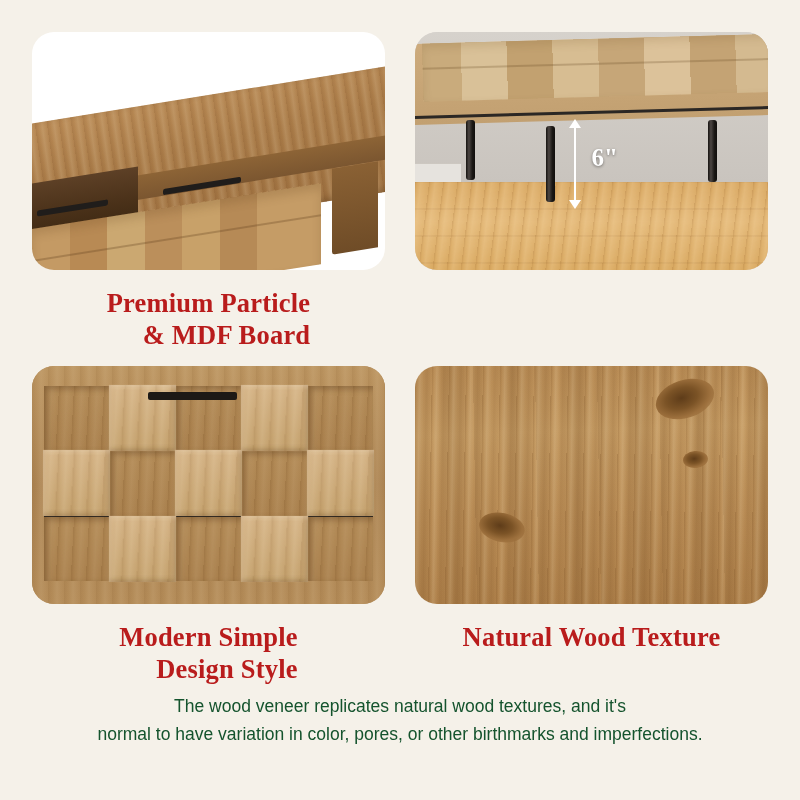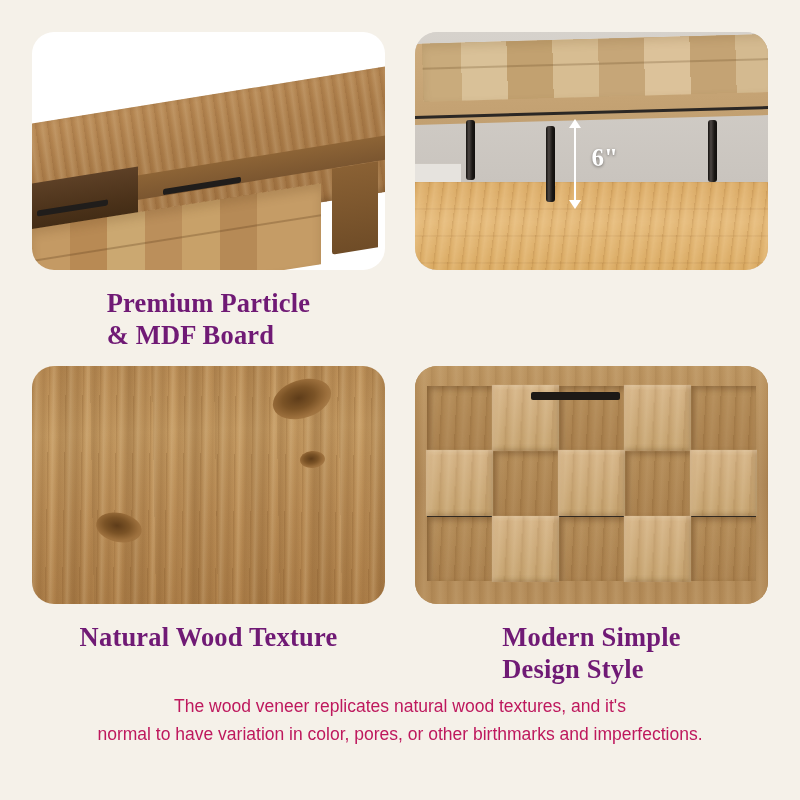--- a/index.html
+++ b/index.html
@@ -48,26 +48,26 @@
     position: relative;
     width: 100%;
     height: 238px;
     border-radius: 22px;
     overflow: hidden;
     background: #ffffff;
   }
 
   .caption {
     margin-top: 17px;
-    text-align: left;
+    text-align: right;
     font-family: "Liberation Serif", "DejaVu Serif", serif;
     font-weight: bold;
     font-size: 26.5px;
     line-height: 1.22;
-    color: #701a75;
+    color: #b91c1c;
     letter-spacing: 0.2px;
     white-space: pre-line;
   }
 
   
   .p1 { background: #ffffff; }
 
   
   .p1-top {
     position: absolute;
@@ -382,21 +382,21 @@
   .disclaimer {
     position: absolute;
     left: 0;
     top: 692px;
     width: 800px;
     padding: 0 26px;
     text-align: center;
     font-family: "Liberation Sans", sans-serif;
     font-size: 17.5px;
     line-height: 1.62;
-    color: #be185d;
+    color: #14532d;
     white-space: pre-line;
   }
 </style>
 </head>
 <body>
 
 <div class="infographic">
 
   <div class="cards">
 
@@ -425,54 +425,54 @@
         <div class="p2-base-line"></div>
         <div class="p2-leg l1"></div>
         <div class="p2-leg l2"></div>
         <div class="p2-leg l3"></div>
         <div class="p2-dim"></div>
         <div class="p2-dim-label">6"</div>
       </div>
     </div>
 
     <div class="card">
+      <div class="photo p3">
+        <div class="p3-frame"></div>
+        <div class="p3-grid">
+          <div class="p3-tile down"></div>
+          <div class="p3-tile up"></div>
+          <div class="p3-tile down"></div>
+          <div class="p3-tile up"></div>
+          <div class="p3-tile down"></div>
+
+          <div class="p3-tile up"></div>
+          <div class="p3-tile down"></div>
+          <div class="p3-tile up"></div>
+          <div class="p3-tile down"></div>
+          <div class="p3-tile up"></div>
+
+          <div class="p3-tile down"></div>
+          <div class="p3-tile up"></div>
+          <div class="p3-tile down"></div>
+          <div class="p3-tile up"></div>
+          <div class="p3-tile down"></div>
+        </div>
+        <div class="p3-handle"></div>
+      </div>
+      <div class="caption">Modern Simple
+Design Style</div>
+    </div>
+
+    <div class="card">
       <div class="photo p4">
         <div class="p4-knot k1"></div>
         <div class="p4-knot k2"></div>
         <div class="p4-knot k3"></div>
       </div>
       <div class="caption">Natural Wood Texture</div>
     </div>
 
-    <div class="card">
-      <div class="photo p3">
-        <div class="p3-frame"></div>
-        <div class="p3-grid">
-          <div class="p3-tile down"></div>
-          <div class="p3-tile up"></div>
-          <div class="p3-tile down"></div>
-          <div class="p3-tile up"></div>
-          <div class="p3-tile down"></div>
-
-          <div class="p3-tile up"></div>
-          <div class="p3-tile down"></div>
-          <div class="p3-tile up"></div>
-          <div class="p3-tile down"></div>
-          <div class="p3-tile up"></div>
-
-          <div class="p3-tile down"></div>
-          <div class="p3-tile up"></div>
-          <div class="p3-tile down"></div>
-          <div class="p3-tile up"></div>
-          <div class="p3-tile down"></div>
-        </div>
-        <div class="p3-handle"></div>
-      </div>
-      <div class="caption">Modern Simple
-Design Style</div>
-    </div>
-
   </div>
 
   <div class="disclaimer">The wood veneer replicates natural wood textures, and it's
 normal to have variation in color, pores, or other birthmarks and imperfections.</div>
 
 </div>
 
 </body></html>

